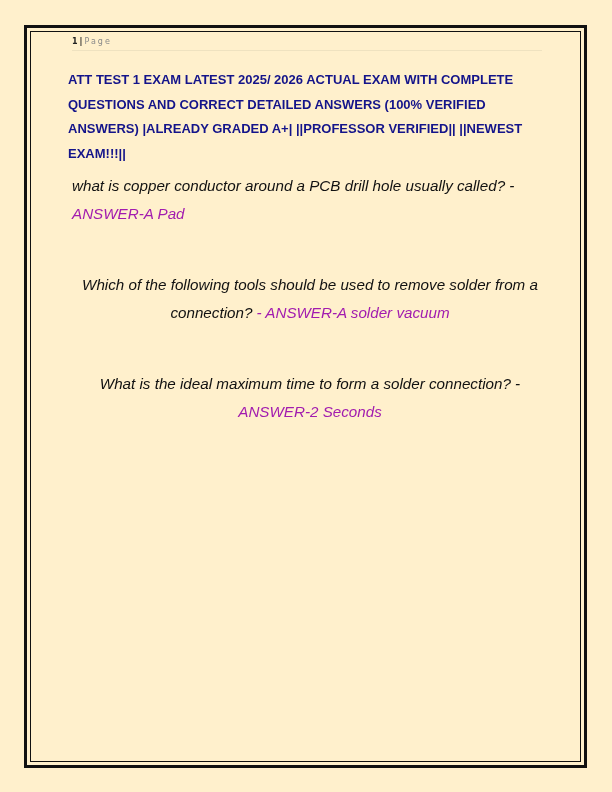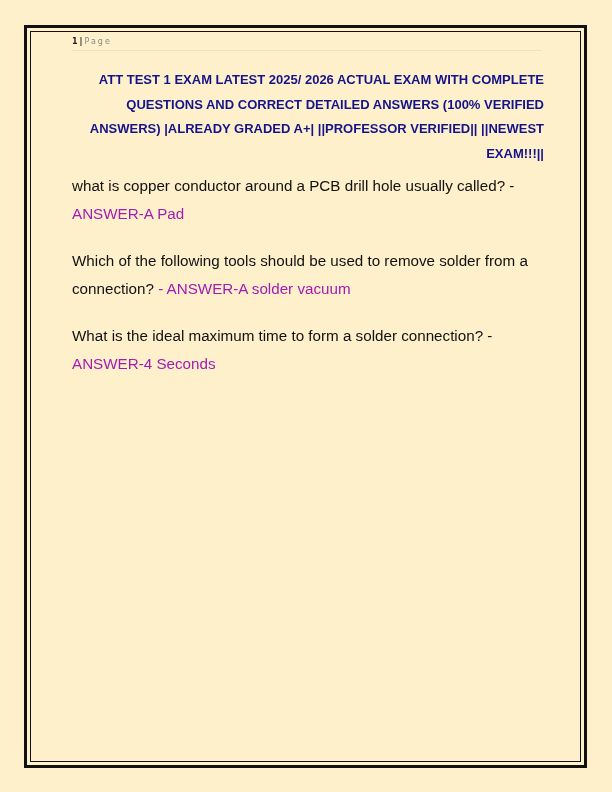--- a/index.html
+++ b/index.html
@@ -53,40 +53,42 @@
     }
     .page-header .word {
       letter-spacing: 2px;
       color: #8a8a8a;
     }
     .title {
       position: absolute;
       left: 68px;
       top: 68px;
       width: 476px;
-      text-align: right;
+      text-align: left;
       font-weight: bold;
       font-size: 13px;
       line-height: 24.5px;
       color: #14148a;
     }
     .content {
       position: absolute;
       left: 72px;
       top: 172px;
       width: 476px;
       font-size: 15.2px;
       line-height: 28px;
       color: #111;
+      font-style: italic;
     }
     .qa {
       margin: 0;
     }
     .qa + .qa {
-      margin-top: 19px;
+      margin-top: 43px;
+      text-align: center;
     }
     .answer {
       color: #a21caf;
     }
   </style>
 </head>
 <body>
 
 <div class="frame-outer"></div>
 <div class="frame-inner"></div>
@@ -100,15 +102,15 @@
 <div class="content">
   <p class="qa">
     <span>what is copper conductor around a PCB drill hole usually called? -</span><br>
     <span class="answer">ANSWER-A Pad</span>
   </p>
   <p class="qa">
     <span>Which of the following tools should be used to remove solder from a connection?</span><span class="answer"> - ANSWER-A solder vacuum</span>
   </p>
   <p class="qa">
     <span>What is the ideal maximum time to form a solder connection? -</span><br>
-    <span class="answer">ANSWER-4 Seconds</span>
+    <span class="answer">ANSWER-2 Seconds</span>
   </p>
 </div>
 
 </body></html>

